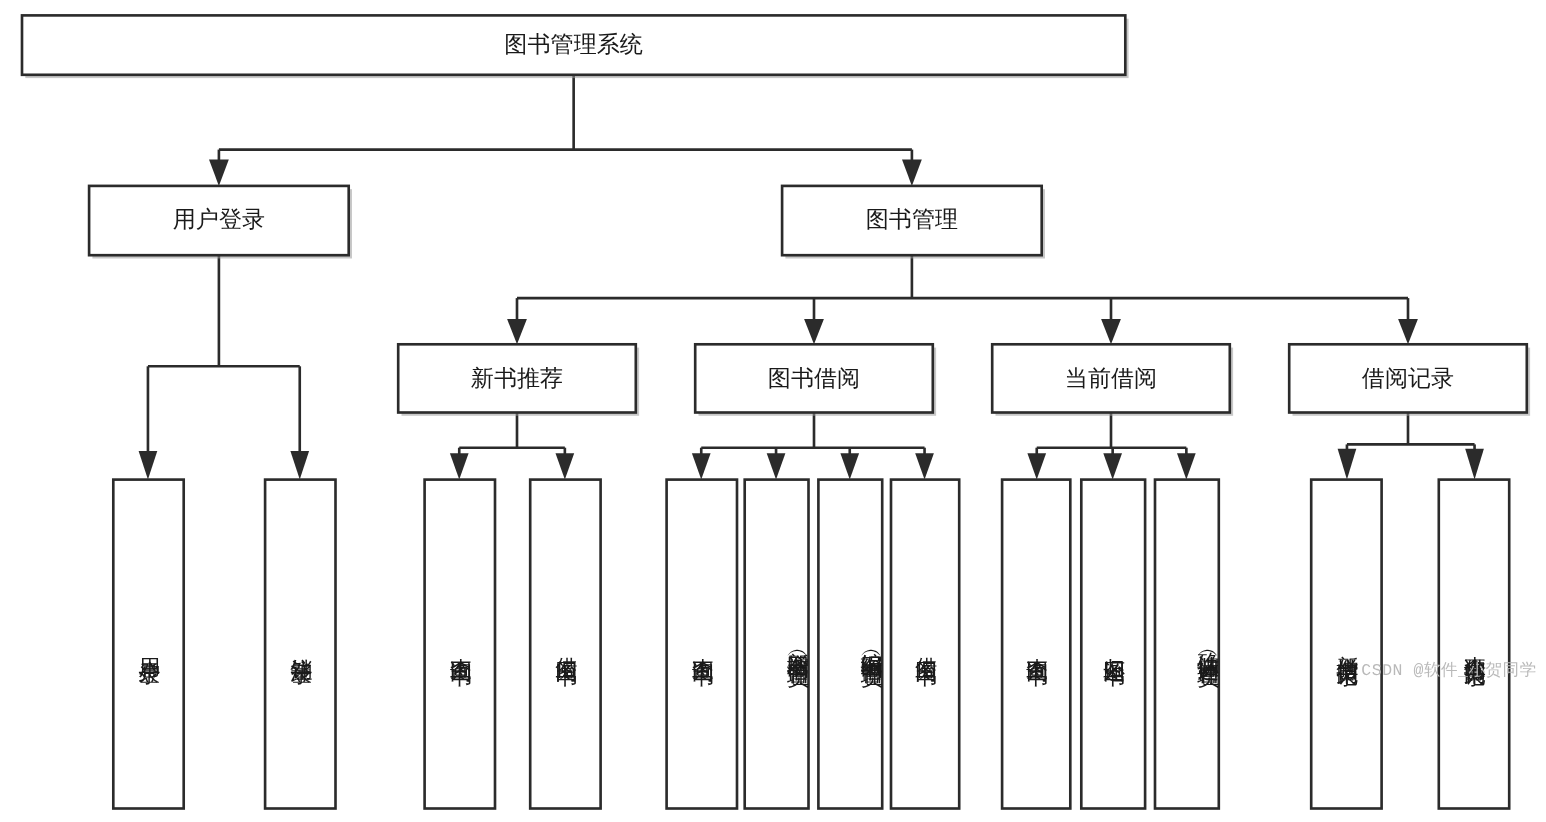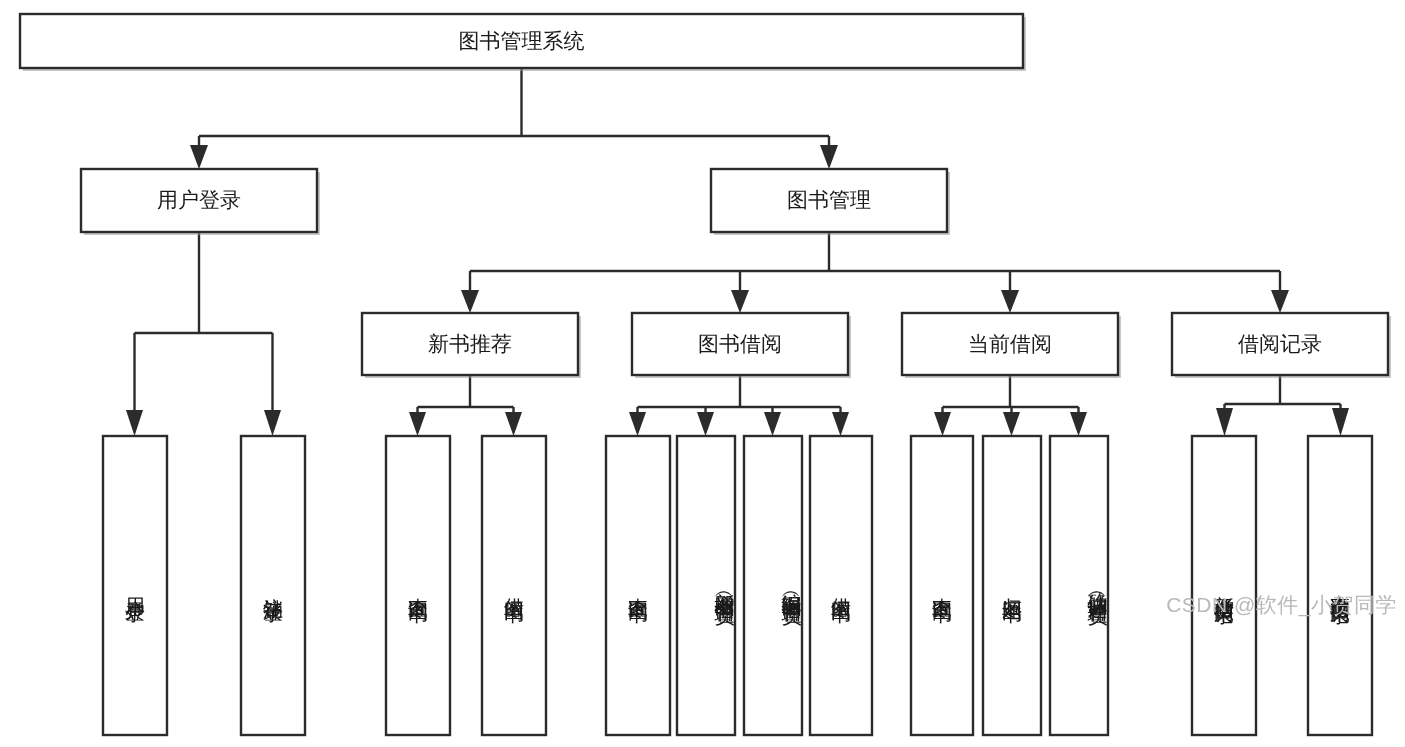--- a/index.html
+++ b/index.html
@@ -80,22 +80,22 @@
     align-items: center;
     justify-content: center;
     text-align: center;
     pointer-events: none;
     user-select: none;
   }
   .watermark {
     position: absolute;
     right: 8px;
     bottom: 6px;
-    font-family: Liberation Sans, sans-serif;
-    font-size: 21px;
+    font-family: Liberation Mono, monospace;
+    font-size: 15px;
     color: #b9b9b9;
     letter-spacing: 0.5px;
     white-space: nowrap;
     user-select: none;
   }
 </style>
 </head>
 <body>
 
 <div id="diagram-root">

